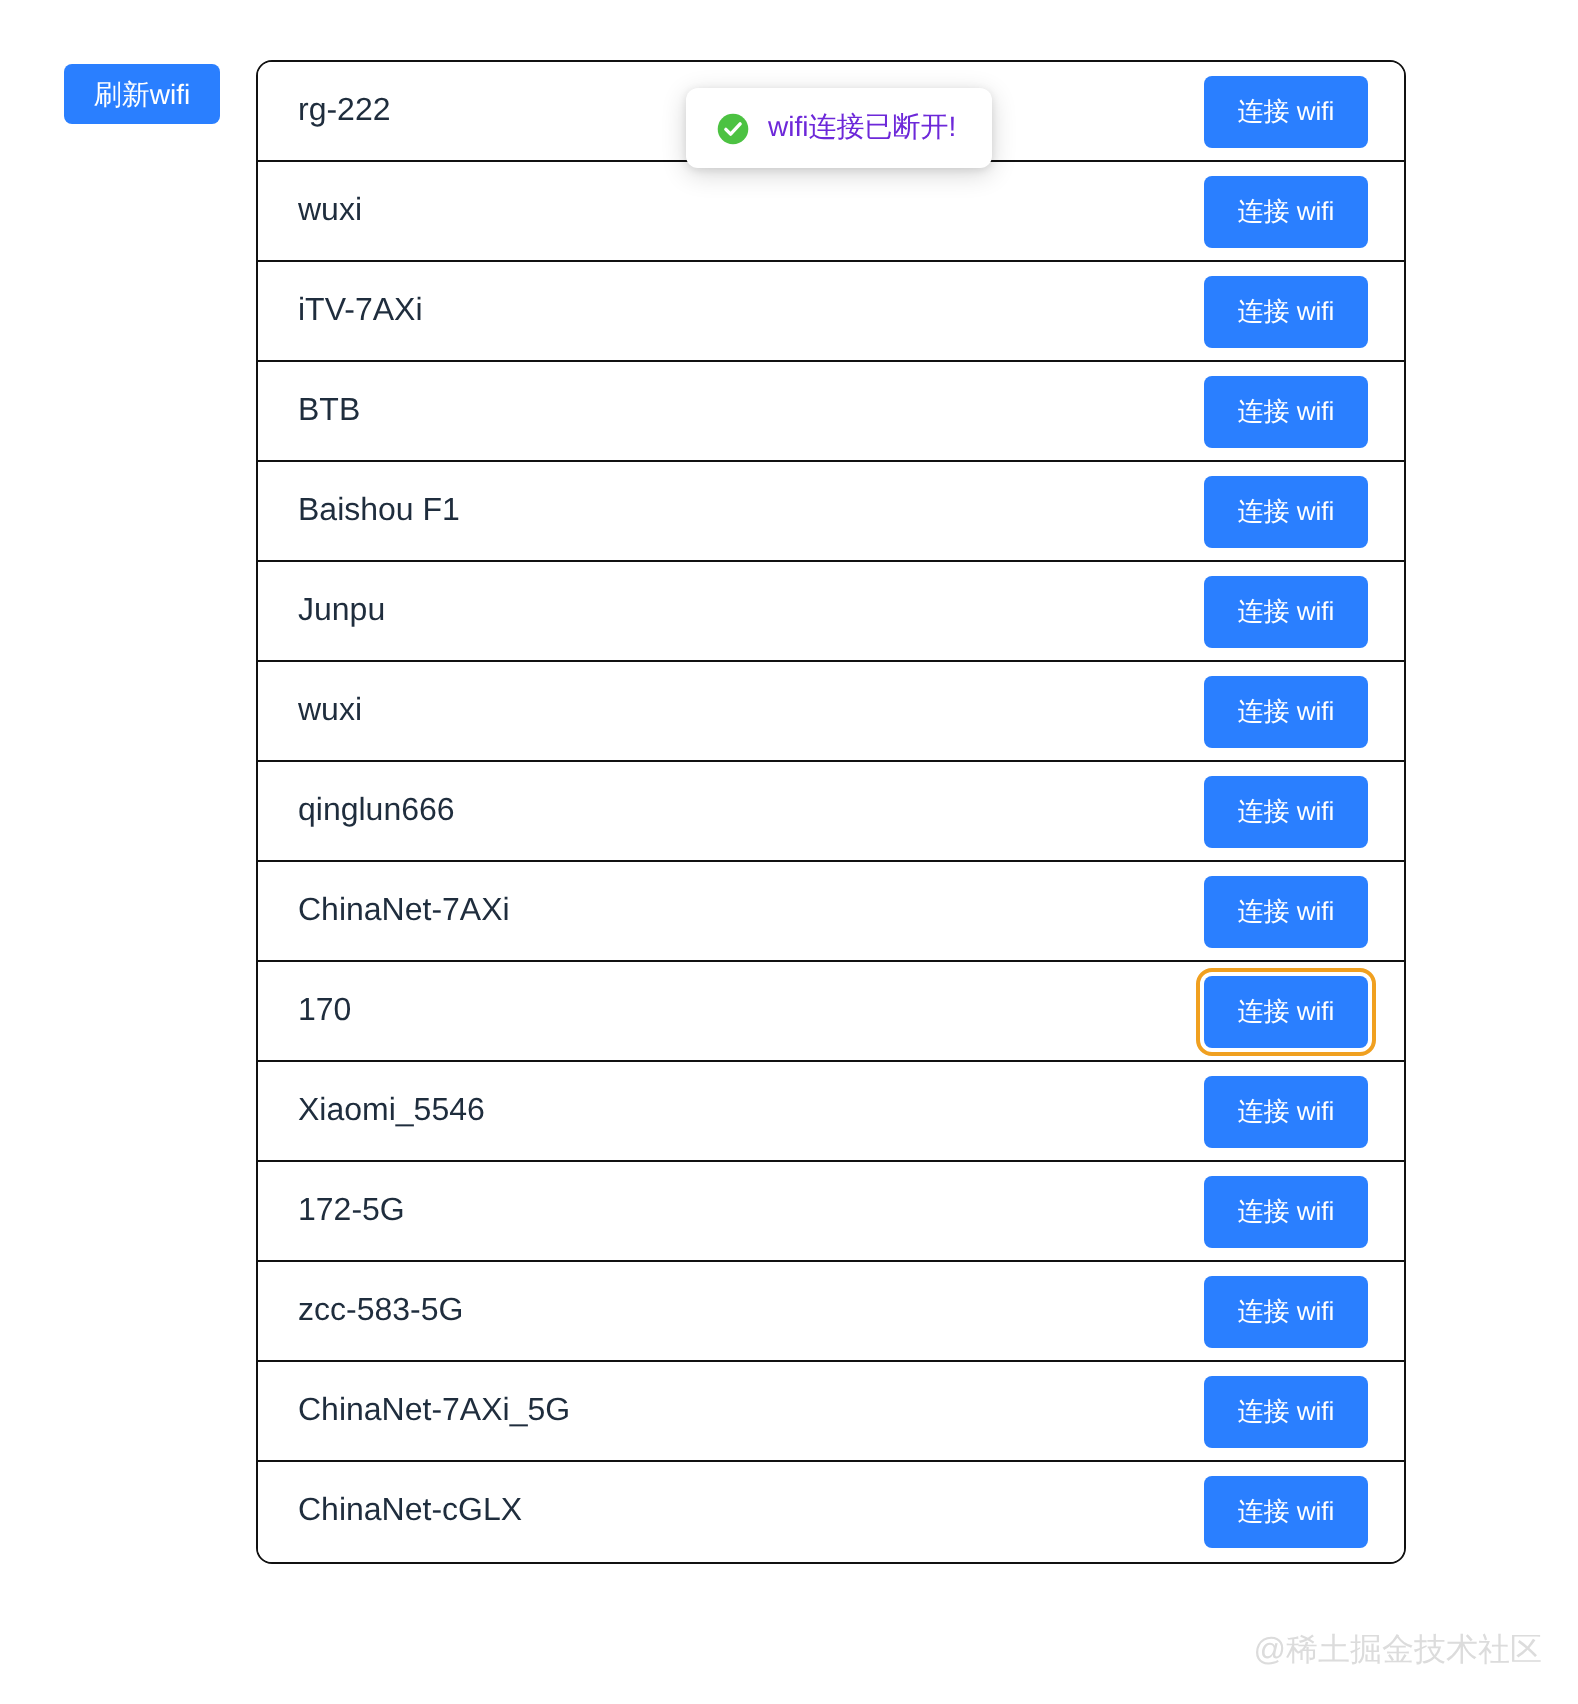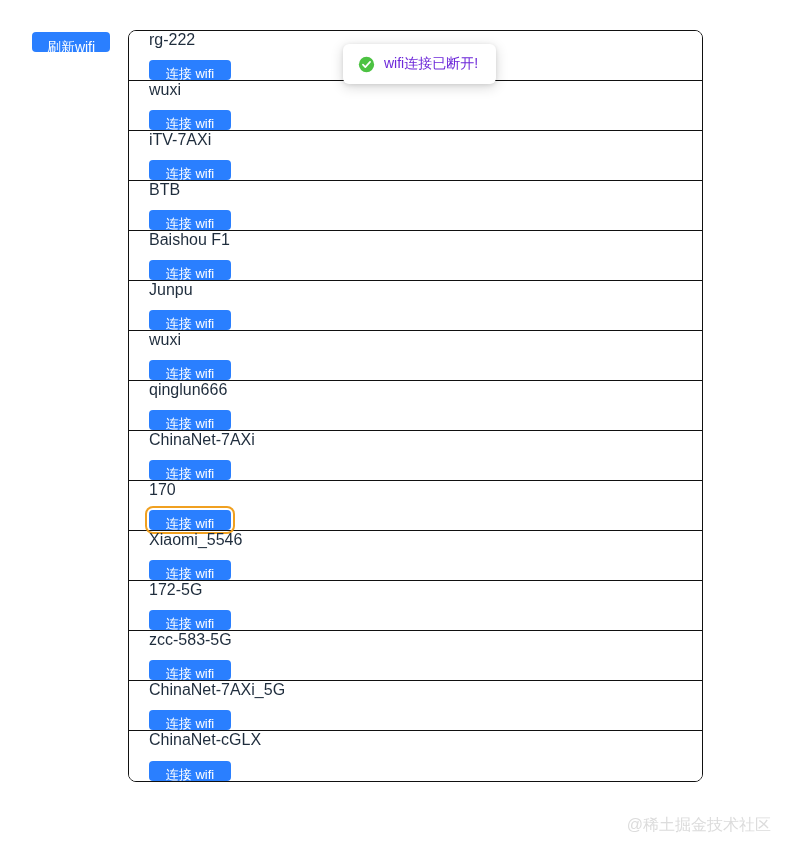--- a/index.html
+++ b/index.html
@@ -16,21 +16,21 @@
     font-family: "Liberation Sans", "DejaVu Sans", sans-serif;
     -webkit-font-smoothing: antialiased;
   }
 
   
   .refresh-btn {
     position: absolute;
     left: 32px;
     top: 32px;
     width: 78px;
-    height: 20px;
+    height: 30px;
     background: #2a7fff;
     color: #ffffff;
     border: none;
     border-radius: 4px;
     font-size: 14px;
     font-family: "Liberation Sans", "DejaVu Sans", sans-serif;
     line-height: 30px;
     text-align: center;
     padding: 0;
     cursor: pointer;
@@ -47,39 +47,38 @@
     box-sizing: border-box;
     border: 1px solid #111111;
     border-radius: 8px;
     background: #ffffff;
     overflow: hidden;
   }
   .wifi-row {
     height: 50px;
     box-sizing: border-box;
     display: flex;
-    align-items: flex-start;
+    align-items: center;
     justify-content: space-between;
     padding: 0 18px 0 20px;
     border-bottom: 1px solid #111111;
     background: #ffffff;
-    flex-direction: column;
   }
   .wifi-row:last-child {
     border-bottom: none;
   }
   .wifi-name {
     font-size: 16px;
     color: #1f2d3d;
     font-family: "Liberation Sans", "DejaVu Sans", sans-serif;
     white-space: nowrap;
   }
   .connect-btn {
     width: 82px;
-    height: 20px;
+    height: 36px;
     background: #2a7fff;
     color: #ffffff;
     border: none;
     border-radius: 4px;
     font-size: 13px;
     font-family: "Liberation Sans", "DejaVu Sans", sans-serif;
     line-height: 28px;
     text-align: center;
     padding: 0;
     margin: 0;

